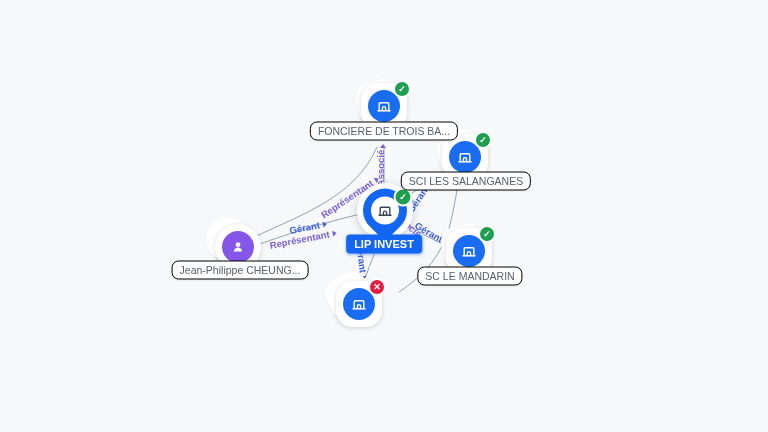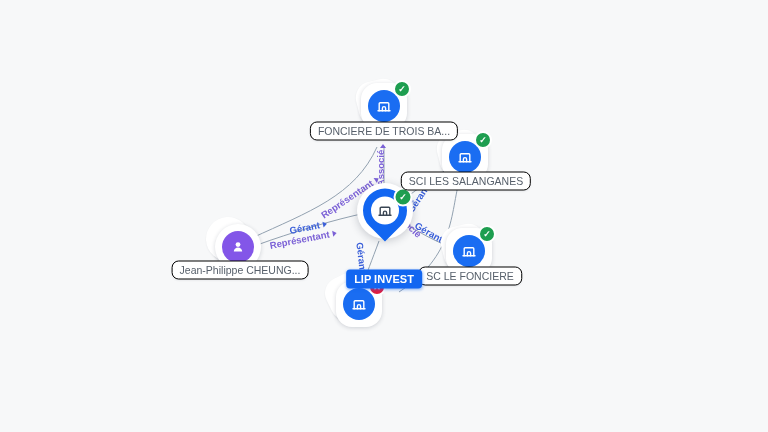--- a/index.html
+++ b/index.html
@@ -65,21 +65,20 @@
   .pin-badge{
     position:absolute;z-index:4;width:15px;height:15px;border-radius:50%;
     border:2px solid #fff;background:#1e9e50;color:#fff;font-size:9px;
     line-height:15px;text-align:center;font-weight:bold;transform:translate(-50%,-50%);
   }
   .focus-pill{
     position:absolute;z-index:5;transform:translate(-50%,-50%);
     background:#1266f1;color:#fff;font-size:11px;font-weight:bold;
     padding:3px 8px 4px 8px;border-radius:4px;white-space:nowrap;
     box-shadow:0 1px 3px rgba(18,102,241,.4);
-    margin-top:35px;
   }
 
   
   .elabel{
     position:absolute;z-index:2;font-size:9.5px;font-weight:600;white-space:nowrap;
     display:flex;align-items:center;gap:3px;
     transform:translate(-50%,-50%) rotate(var(--r,0deg));
   }
   .elabel.blue{color:#3a5fd9;}
   .elabel.purple{color:#7b61d6;}
@@ -185,21 +184,21 @@
           <g fill="none" stroke="#fff" stroke-width="1.4" stroke-linecap="round" stroke-linejoin="round">
             <path d="M3.2 12.8 V5.8 a1 1 0 0 1 1-1 h7.6 a1 1 0 0 1 1 1 v7"></path>
             <path d="M6.4 12.8 v-2.6 a1.6 1.6 0 0 1 3.2 0 v2.6"></path>
             <path d="M2 12.8 h12"></path>
           </g>
         </svg>
       </div>
       <span class="badge green">✓</span>
     </div>
   </div>
-  <div class="nlabel" style="left:470px;top:276px">SC LE FONCIERE</div>
+  <div class="nlabel" style="left:470px;top:276px">SC LE MANDARIN</div>
 
   <div class="node" style="left:359px;top:304px">
     <div class="squircle">
       <span class="layer l1"></span>
       <span class="layer l2"></span>
       <div class="bubble">
         <svg width="16" height="16" viewBox="0 0 16 16">
           <g fill="none" stroke="#fff" stroke-width="1.4" stroke-linecap="round" stroke-linejoin="round">
             <path d="M3.2 12.8 V5.8 a1 1 0 0 1 1-1 h7.6 a1 1 0 0 1 1 1 v7"></path>
             <path d="M6.4 12.8 v-2.6 a1.6 1.6 0 0 1 3.2 0 v2.6"></path>

